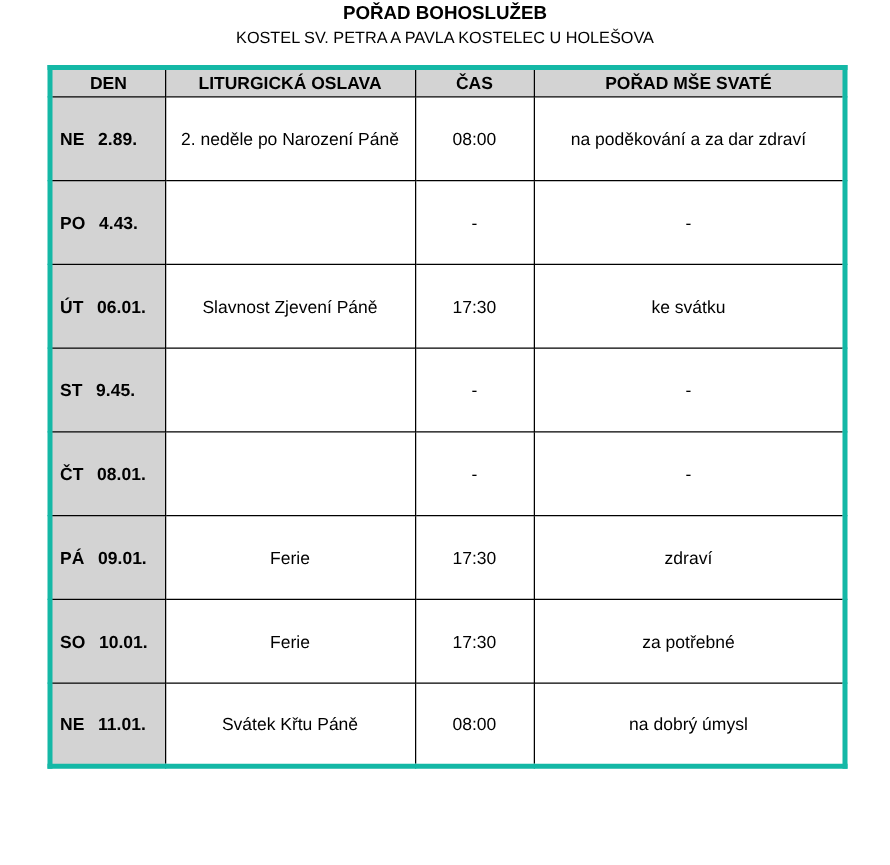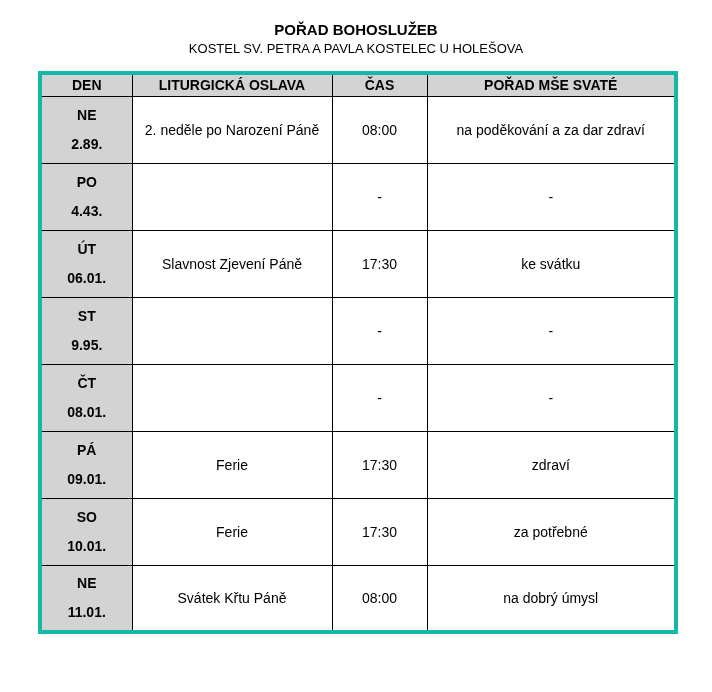--- a/index.html
+++ b/index.html
@@ -11,21 +11,21 @@
     color: #000000;
   }
   .page {
     width: 712px;
     height: 692px;
     background: #ffffff;
     position: relative;
   }
   .doc-header {
     text-align: center;
-    padding-top: 20px;
+    padding-top: 1px;
   }
   .doc-title {
     font-size: 15px;
     font-weight: bold;
     line-height: 19px;
   }
   .doc-subtitle {
     font-size: 13px;
     font-weight: normal;
     line-height: 19px;
@@ -71,21 +71,20 @@
   td.den-cell {
     background: #d3d3d3;
     font-weight: bold;
     text-align: left;
     padding-left: 9px;
   }
   .den-inner {
     display: flex;
     gap: 11px;
     align-items: center;
-    flex-direction: column;
   }
 </style>
 </head>
 <body>
 
 <div class="page">
 
   <div class="doc-header">
     <div class="doc-title">POŘAD BOHOSLUŽEB</div>
     <div class="doc-subtitle">KOSTEL SV. PETRA A PAVLA KOSTELEC U HOLEŠOVA</div>
@@ -131,21 +130,21 @@
           </span>
         </td>
         <td>Slavnost Zjevení Páně</td>
         <td>17:30</td>
         <td>ke svátku</td>
       </tr>
       <tr>
         <td class="den-cell">
           <span class="den-inner">
             <span>ST</span>
-            <span>9.95.</span>
+            <span>9.45.</span>
           </span>
         </td>
         <td></td>
         <td>-</td>
         <td>-</td>
       </tr>
       <tr>
         <td class="den-cell">
           <span class="den-inner">
             <span>ČT</span>

